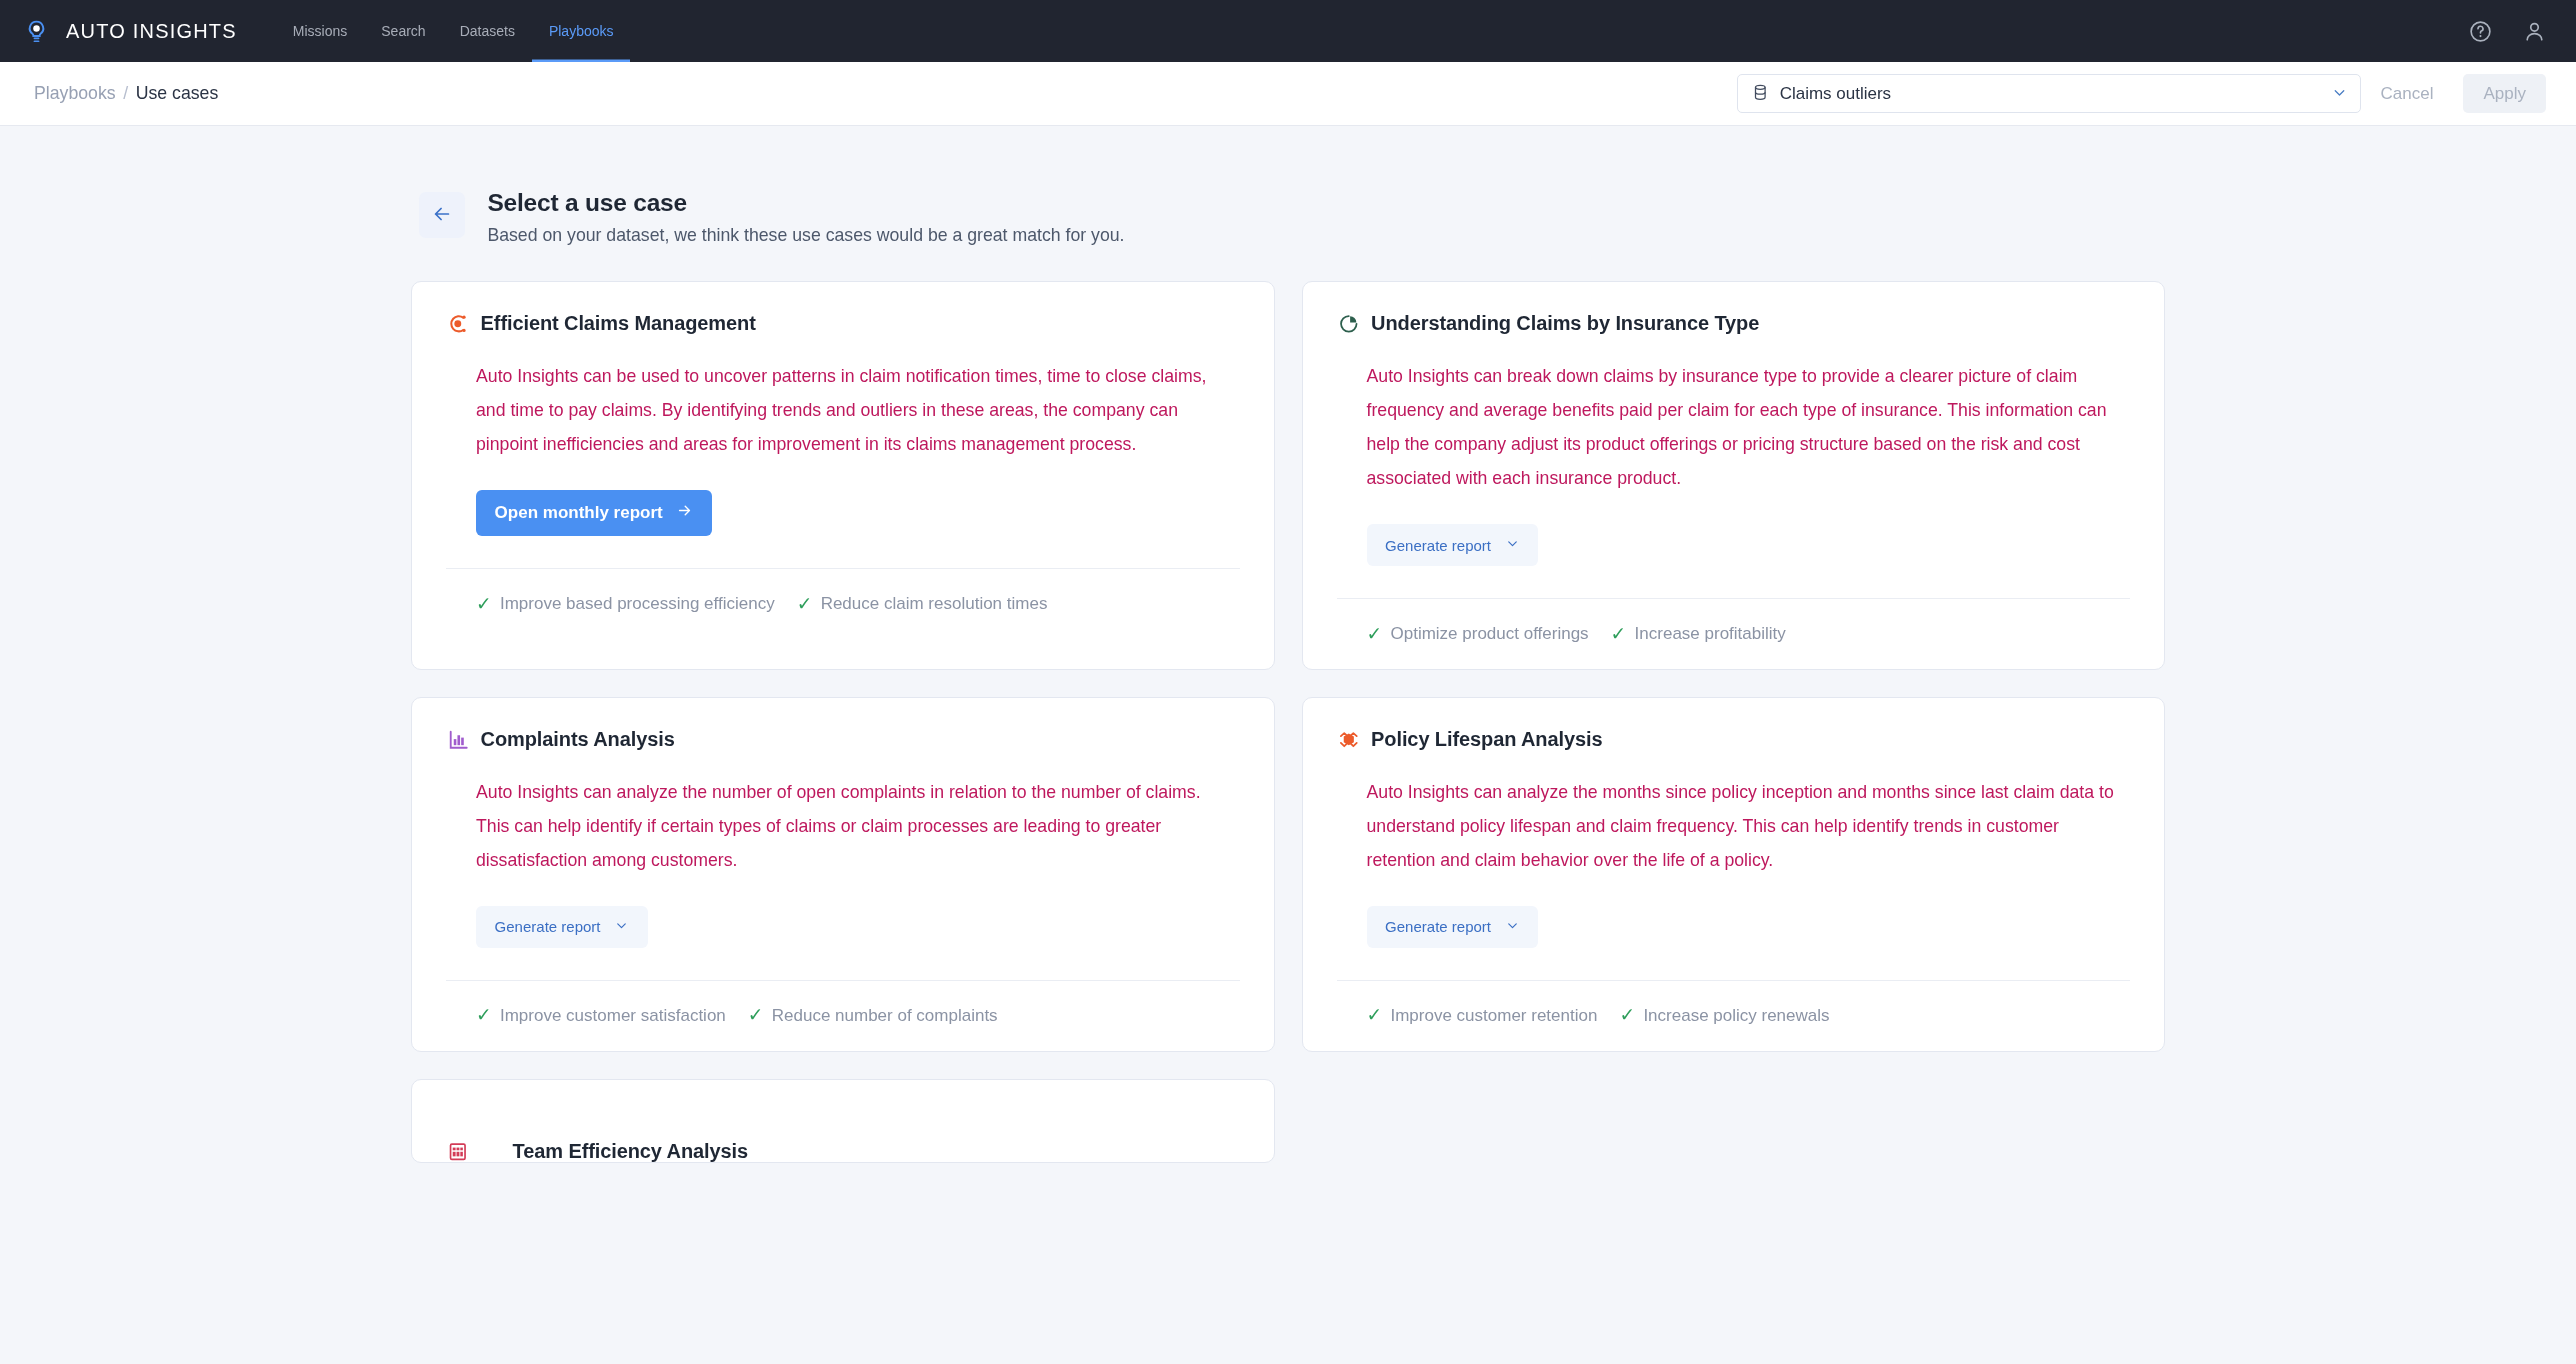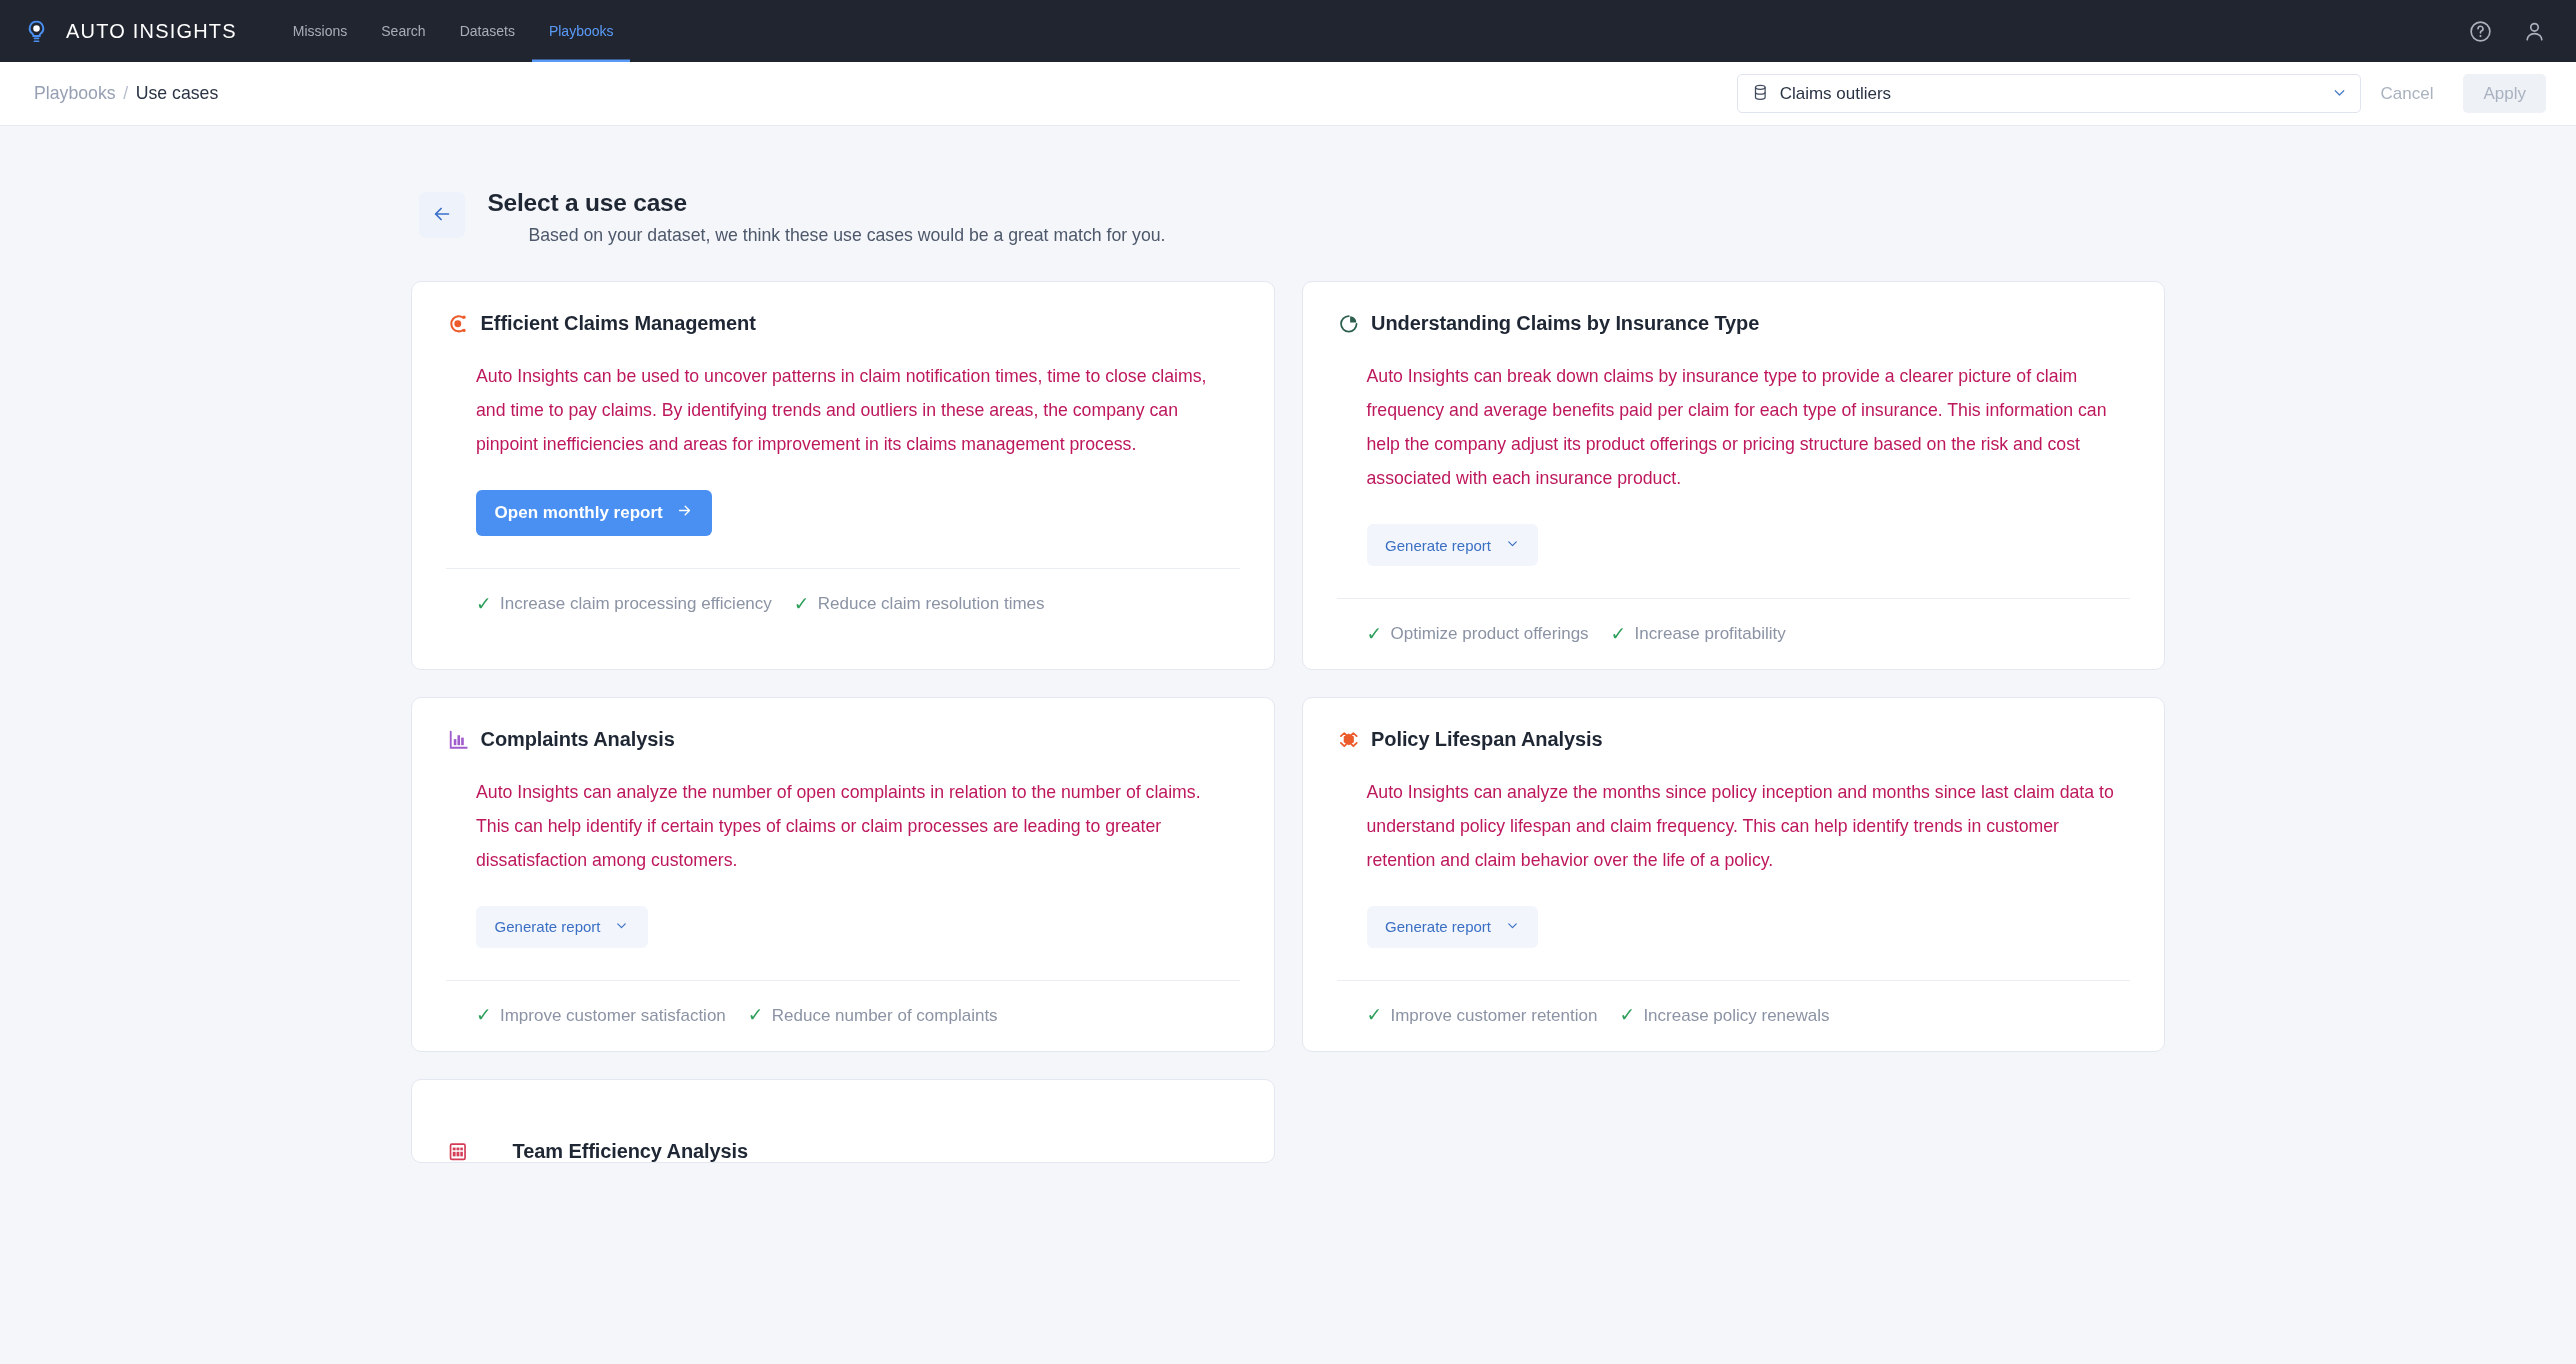--- a/index.html
+++ b/index.html
@@ -143,21 +143,21 @@
     border: none;
   }
   .head-text { padding-top: 1.7px; }
   .page-title {
     font-size: 24.5px;
     font-weight: 700;
     color: #1f2734;
     letter-spacing: -0.2px;
     margin-bottom: 8.4px;
   }
-  .page-sub { font-size: 17.7px; color: #4d586b; margin-left: 41px; }
+  .page-sub { font-size: 17.7px; color: #4d586b; }
 
   
   .grid {
     display: grid;
     grid-template-columns: 1fr 1fr;
     gap: 27px 27px;
   }
   .card {
     background: #ffffff;
     border: 0.8px solid #e3e7f0;
@@ -351,21 +351,21 @@
               <svg width="17" height="17" viewBox="0 0 24 24" fill="none">
                 <path d="M5 12h14M13 6l6 6-6 6" stroke="#ffffff" stroke-width="1.9" stroke-linecap="round" stroke-linejoin="round"></path>
               </svg>
             </span>
           </button>
         </div>
         <div class="card-divider"></div>
         <div class="card-foot">
           <span class="benefit">
             <span class="check">✓</span>
-            <span>Increase claim processing efficiency</span>
+            <span>Improve based processing efficiency</span>
           </span>
           <span class="benefit">
             <span class="check">✓</span>
             <span>Reduce claim resolution times</span>
           </span>
         </div>
       </div>
 
       <div class="card">
         <div class="card-head">

